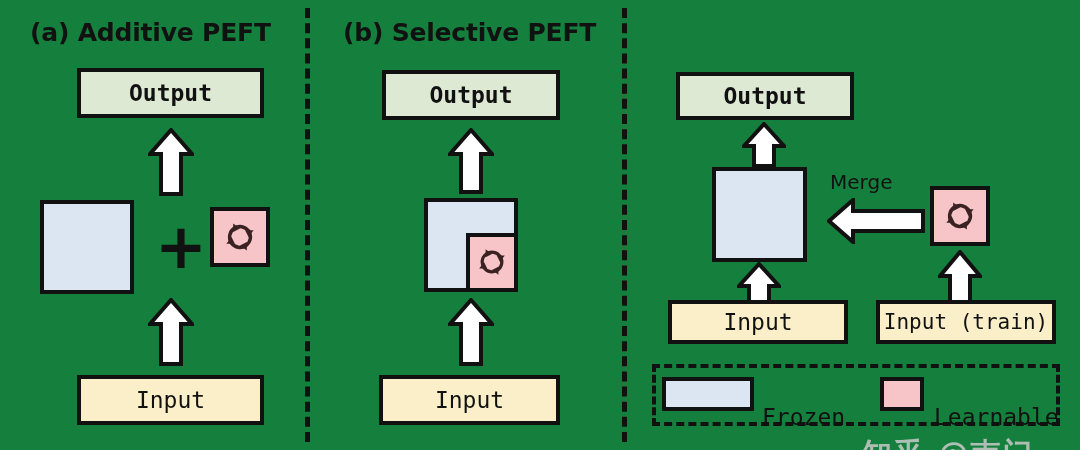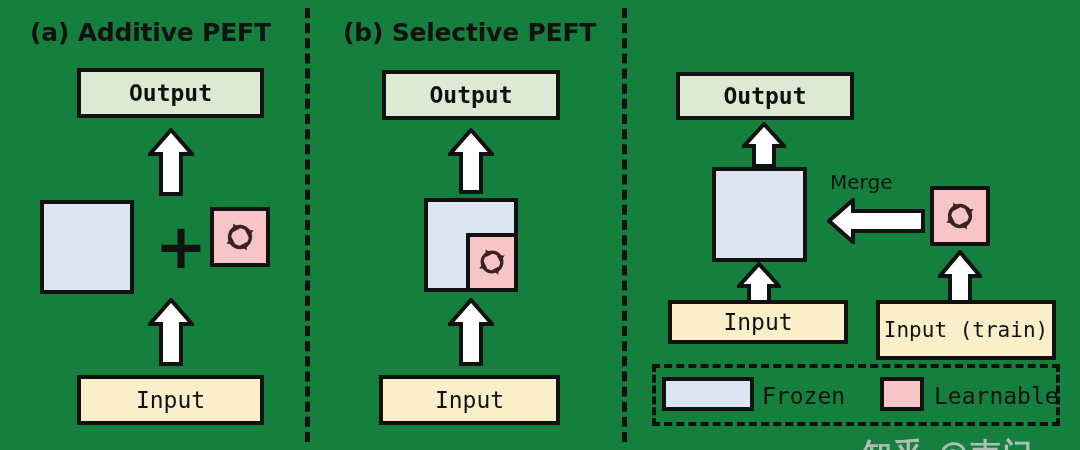--- a/index.html
+++ b/index.html
@@ -92,20 +92,21 @@
     position: absolute;
     box-sizing: border-box;
     border: 4px solid #111111;
   }
   .legend-text {
     position: absolute;
     font-family: "DejaVu Sans Mono", monospace;
     font-size: 23px;
     color: #111111;
     white-space: nowrap;
+    margin-top: 21px;
   }
 
   
   .refresh-icon { position: absolute; }
   .refresh-icon svg { display: block; }
 
   
   .watermark {
     position: absolute;
     font-family: "DejaVu Sans", sans-serif;
@@ -244,21 +245,21 @@
       <polygon points="22,2 42,24 32,24 32,44 12,44 12,24 2,24" fill="#ffffff" stroke="#111111" stroke-width="4" stroke-linejoin="miter"></polygon>
     </svg>
   </div>
   <div class="arrow-up" style="left:938px; top:250px; width:44px; height:58px;">
     <svg width="44" height="58" viewBox="0 0 44 58">
       <polygon points="22,2 42,26 32,26 32,56 12,56 12,26 2,26" fill="#ffffff" stroke="#111111" stroke-width="4" stroke-linejoin="miter"></polygon>
     </svg>
   </div>
 
   <div class="box box-input" style="left:668px; top:300px; width:180px; height:44px;">Input</div>
-  <div class="box box-input" style="left:876px; top:300px; width:180px; height:60px; font-size:21px;">Input (train)</div>
+  <div class="box box-input" style="left:876px; top:300px; width:180px; height:44px; font-size:21px;">Input (train)</div>
 
   <div class="legend" style="left:652px; top:364px; width:408px; height:62px;"></div>
 
   <div class="legend-swatch box-frozen" style="left:662px; top:377px; width:92px; height:34px;"></div>
   <div class="legend-text" style="left:762px; top:383px;">Frozen</div>
 
   <div class="legend-swatch box-learn" style="left:880px; top:377px; width:44px; height:34px;"></div>
   <div class="legend-text" style="left:934px; top:383px;">Learnable</div>
 
   <div class="watermark" style="left:862px; top:386px;margin-top:48px;">知乎 @南门...</div>

